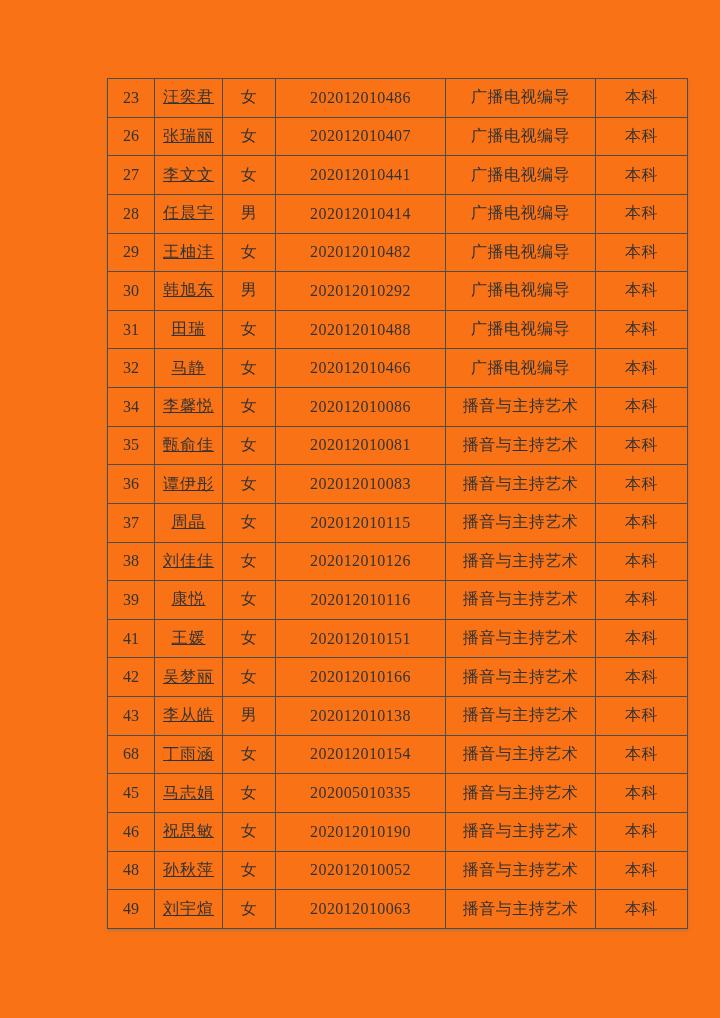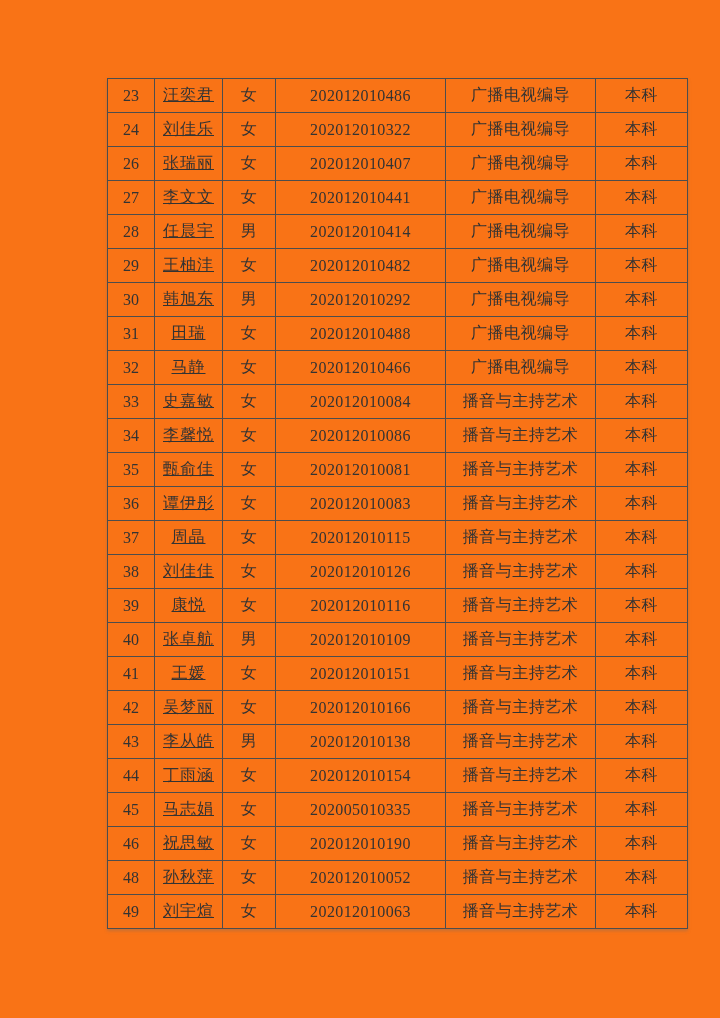--- a/index.html
+++ b/index.html
@@ -58,28 +58,20 @@
     <tbody>
         <tr>
           <td class="col-no">23</td>
           <td class="col-name">汪奕君</td>
           <td class="col-gender">女</td>
           <td class="col-id">202012010486</td>
           <td class="col-major">广播电视编导</td>
           <td class="col-level">本科</td>
         </tr>
         <tr>
-          <td class="col-no">24</td>
-          <td class="col-name">刘佳乐</td>
-          <td class="col-gender">女</td>
-          <td class="col-id">202012010322</td>
-          <td class="col-major">广播电视编导</td>
-          <td class="col-level">本科</td>
-        </tr>
-        <tr>
           <td class="col-no">26</td>
           <td class="col-name">张瑞丽</td>
           <td class="col-gender">女</td>
           <td class="col-id">202012010407</td>
           <td class="col-major">广播电视编导</td>
           <td class="col-level">本科</td>
         </tr>
         <tr>
           <td class="col-no">27</td>
           <td class="col-name">李文文</td>
@@ -122,28 +114,20 @@
         </tr>
         <tr>
           <td class="col-no">32</td>
           <td class="col-name">马静</td>
           <td class="col-gender">女</td>
           <td class="col-id">202012010466</td>
           <td class="col-major">广播电视编导</td>
           <td class="col-level">本科</td>
         </tr>
         <tr>
-          <td class="col-no">33</td>
-          <td class="col-name">史嘉敏</td>
-          <td class="col-gender">女</td>
-          <td class="col-id">202012010084</td>
-          <td class="col-major">播音与主持艺术</td>
-          <td class="col-level">本科</td>
-        </tr>
-        <tr>
           <td class="col-no">34</td>
           <td class="col-name">李馨悦</td>
           <td class="col-gender">女</td>
           <td class="col-id">202012010086</td>
           <td class="col-major">播音与主持艺术</td>
           <td class="col-level">本科</td>
         </tr>
         <tr>
           <td class="col-no">35</td>
           <td class="col-name">甄俞佳</td>
@@ -174,28 +158,20 @@
           <td class="col-gender">女</td>
           <td class="col-id">202012010126</td>
           <td class="col-major">播音与主持艺术</td>
           <td class="col-level">本科</td>
         </tr>
         <tr>
           <td class="col-no">39</td>
           <td class="col-name">康悦</td>
           <td class="col-gender">女</td>
           <td class="col-id">202012010116</td>
-          <td class="col-major">播音与主持艺术</td>
-          <td class="col-level">本科</td>
-        </tr>
-        <tr>
-          <td class="col-no">40</td>
-          <td class="col-name">张卓航</td>
-          <td class="col-gender">男</td>
-          <td class="col-id">202012010109</td>
           <td class="col-major">播音与主持艺术</td>
           <td class="col-level">本科</td>
         </tr>
         <tr>
           <td class="col-no">41</td>
           <td class="col-name">王媛</td>
           <td class="col-gender">女</td>
           <td class="col-id">202012010151</td>
           <td class="col-major">播音与主持艺术</td>
           <td class="col-level">本科</td>
@@ -210,21 +186,21 @@
         </tr>
         <tr>
           <td class="col-no">43</td>
           <td class="col-name">李从皓</td>
           <td class="col-gender">男</td>
           <td class="col-id">202012010138</td>
           <td class="col-major">播音与主持艺术</td>
           <td class="col-level">本科</td>
         </tr>
         <tr>
-          <td class="col-no">44</td>
+          <td class="col-no">68</td>
           <td class="col-name">丁雨涵</td>
           <td class="col-gender">女</td>
           <td class="col-id">202012010154</td>
           <td class="col-major">播音与主持艺术</td>
           <td class="col-level">本科</td>
         </tr>
         <tr>
           <td class="col-no">45</td>
           <td class="col-name">马志娟</td>
           <td class="col-gender">女</td>

